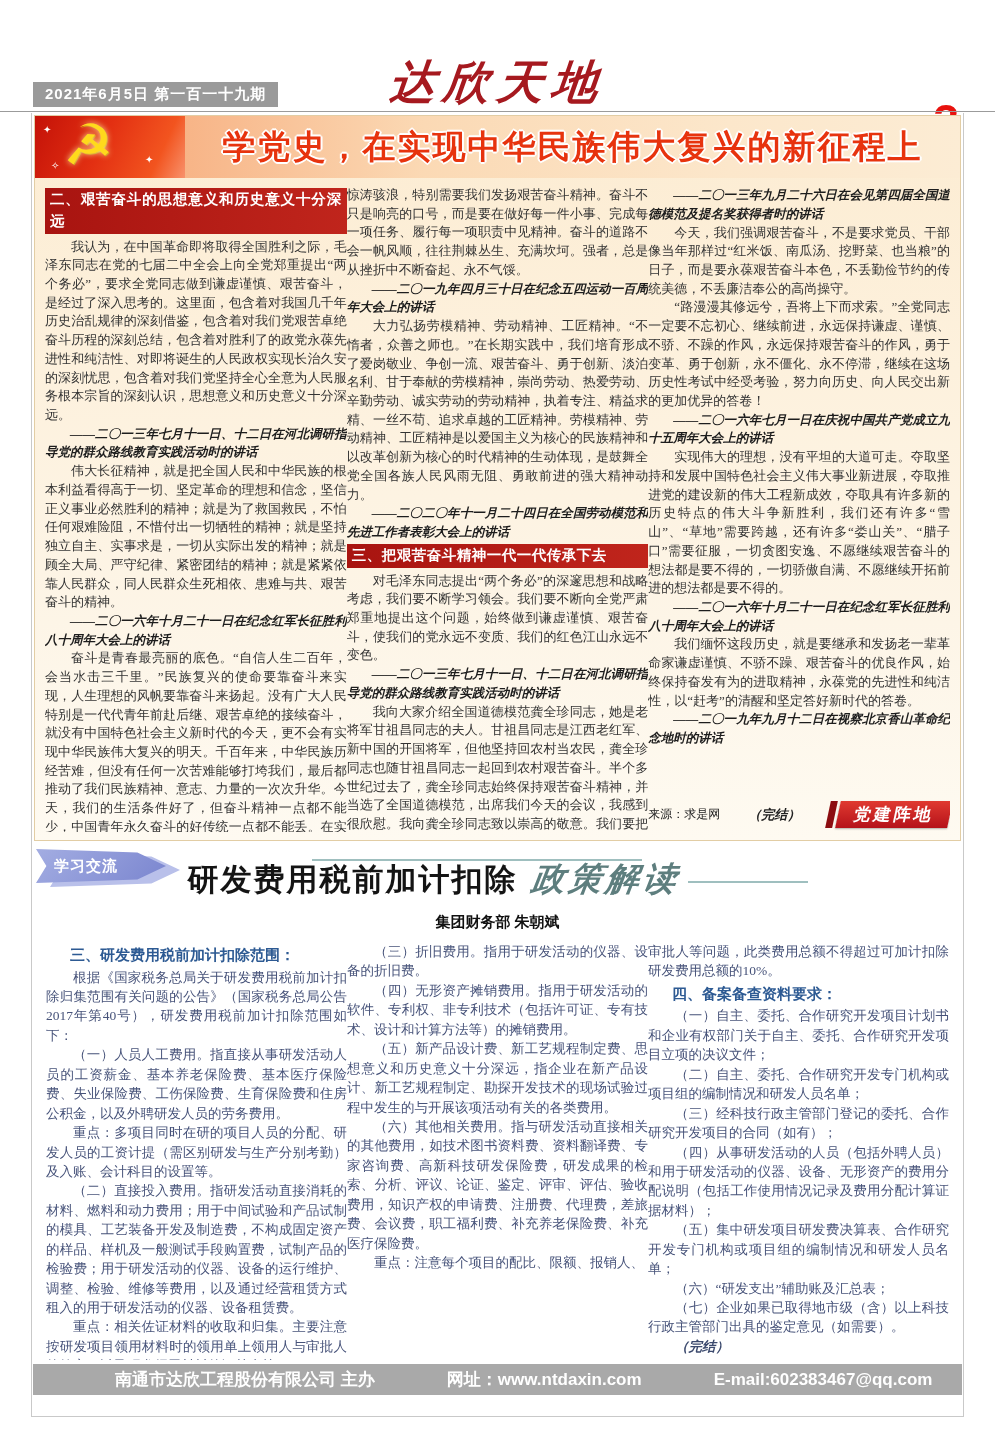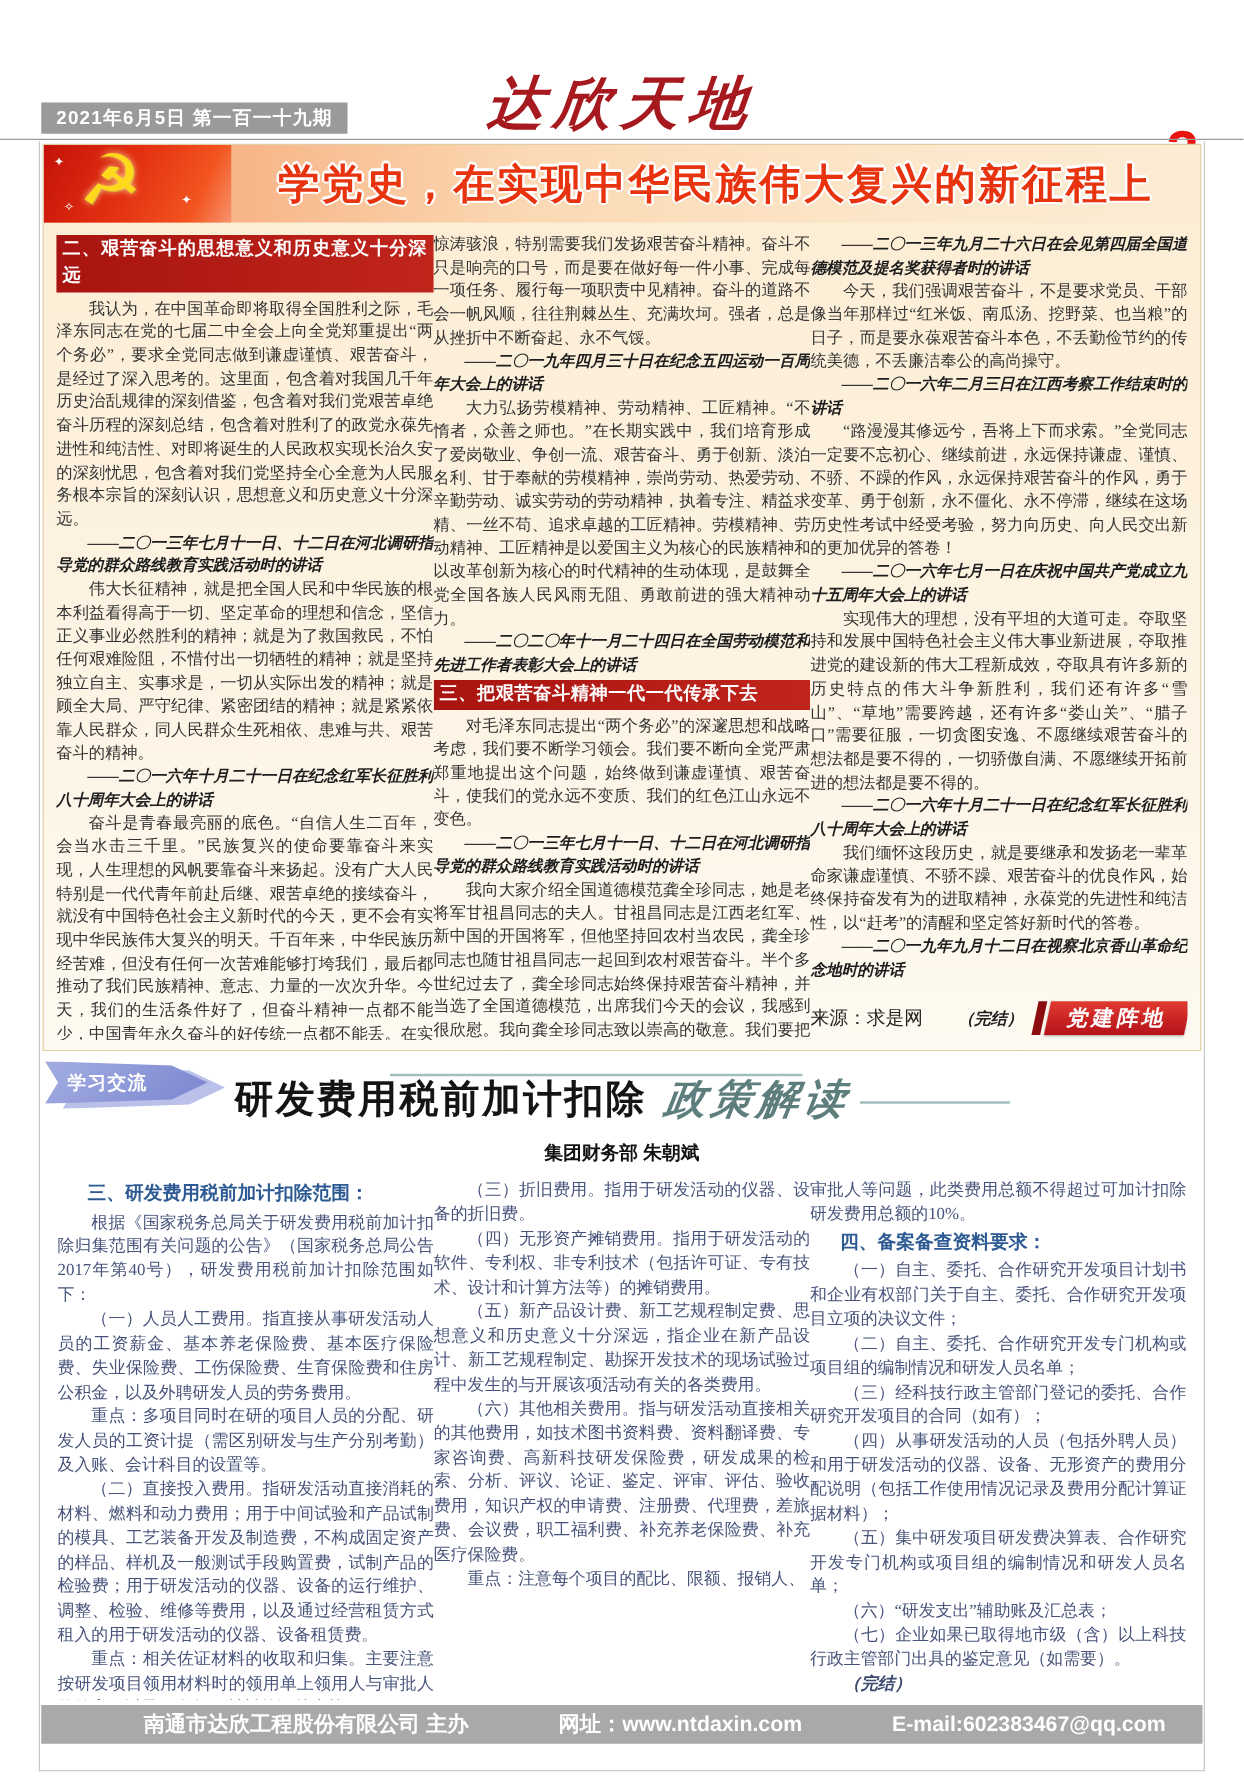--- a/index.html
+++ b/index.html
@@ -48,21 +48,21 @@
   .a1 .blk { color:#333; font-size:13px; line-height:1.44; text-align:justify; }
   .a1 .blk.p { text-indent:2em; }
   .a1 .blk.ni { text-indent:0; }
   .a1 .blk.h { background:linear-gradient(90deg,#a81410,#c0251c); color:#fff;
     font-family:"Liberation Sans",sans-serif; font-weight:bold; font-size:14.5px;
     line-height:1.5; padding:1px 5px; text-indent:0; margin:2px 0 4px 0; letter-spacing:0.5px; }
   .a1 .blk.q { font-style:italic; font-weight:bold; font-size:12.5px; color:#1d1d1d;
     text-indent:2em; line-height:1.5; }
 
   .src-row { margin-top:auto; display:flex; align-items:center; padding-bottom:4px; }
-  .src-label { font-size:15px; color:#222; }
+  .src-label { font-size:12px; color:#222; }
   .end-label { font-size:13px; font-style:italic; font-weight:bold; color:#222; margin-left:28px; }
   .pb-badge { margin-left:auto; position:relative; transform:skewX(-12deg);
     background:linear-gradient(180deg,#e03a30,#b5121a); color:#fff;
     font-family:"Liberation Sans",sans-serif; font-weight:bold; font-size:17px;
     letter-spacing:3px; padding:2px 16px; box-shadow:0 1px 2px rgba(0,0,0,.3); }
   .pb-badge::before { content:""; position:absolute; left:-10px; top:0; bottom:0; width:7px; background:#8c0d10; }
   .pb-badge::after  { content:""; position:absolute; right:-10px; top:0; bottom:0; width:7px; background:#8c0d10; }
 
   
   .a2 { position:relative; background:#fff; padding:12px 8px 0 8px; }
@@ -144,21 +144,20 @@
             <div class="blk q">——二〇二〇年十一月二十四日在全国劳动模范和先进工作者表彰大会上的讲话</div>
             <div class="blk h">三、把艰苦奋斗精神一代一代传承下去</div>
             <div class="blk p">对毛泽东同志提出“两个务必”的深邃思想和战略考虑，我们要不断学习领会。我们要不断向全党严肃郑重地提出这个问题，始终做到谦虚谨慎、艰苦奋斗，使我们的党永远不变质、我们的红色江山永远不变色。</div>
             <div class="blk q">——二〇一三年七月十一日、十二日在河北调研指导党的群众路线教育实践活动时的讲话</div>
             <div class="blk p">我向大家介绍全国道德模范龚全珍同志，她是老将军甘祖昌同志的夫人。甘祖昌同志是江西老红军、新中国的开国将军，但他坚持回农村当农民，龚全珍同志也随甘祖昌同志一起回到农村艰苦奋斗。半个多世纪过去了，龚全珍同志始终保持艰苦奋斗精神，并当选了全国道德模范，出席我们今天的会议，我感到很欣慰。我向龚全珍同志致以崇高的敬意。我们要把艰苦奋斗精神一代一代传承下去。</div>
           </div>
         <div class="col">
           <div>
               <div class="blk q">——二〇一三年九月二十六日在会见第四届全国道德模范及提名奖获得者时的讲话</div>
               <div class="blk p">今天，我们强调艰苦奋斗，不是要求党员、干部像当年那样过“红米饭、南瓜汤、挖野菜、也当粮”的日子，而是要永葆艰苦奋斗本色，不丢勤俭节约的传统美德，不丢廉洁奉公的高尚操守。</div>
-              <div class="blk q">——二〇一六年二月三日在江西考察工作结束时的讲话</div>
               <div class="blk p">“路漫漫其修远兮，吾将上下而求索。”全党同志一定要不忘初心、继续前进，永远保持谦虚、谨慎、不骄、不躁的作风，永远保持艰苦奋斗的作风，勇于变革、勇于创新，永不僵化、永不停滞，继续在这场历史性考试中经受考验，努力向历史、向人民交出新的更加优异的答卷！</div>
               <div class="blk q">——二〇一六年七月一日在庆祝中国共产党成立九十五周年大会上的讲话</div>
               <div class="blk p">实现伟大的理想，没有平坦的大道可走。夺取坚持和发展中国特色社会主义伟大事业新进展，夺取推进党的建设新的伟大工程新成效，夺取具有许多新的历史特点的伟大斗争新胜利，我们还有许多“雪山”、“草地”需要跨越，还有许多“娄山关”、“腊子口”需要征服，一切贪图安逸、不愿继续艰苦奋斗的想法都是要不得的，一切骄傲自满、不愿继续开拓前进的想法都是要不得的。</div>
               <div class="blk q">——二〇一六年十月二十一日在纪念红军长征胜利八十周年大会上的讲话</div>
               <div class="blk p">我们缅怀这段历史，就是要继承和发扬老一辈革命家谦虚谨慎、不骄不躁、艰苦奋斗的优良作风，始终保持奋发有为的进取精神，永葆党的先进性和纯洁性，以“赶考”的清醒和坚定答好新时代的答卷。</div>
               <div class="blk q">——二〇一九年九月十二日在视察北京香山革命纪念地时的讲话</div>
             </div>
           <div class="src-row">
             <span class="src-label">来源：求是网</span>
             <span class="end-label">（完结）</span>

